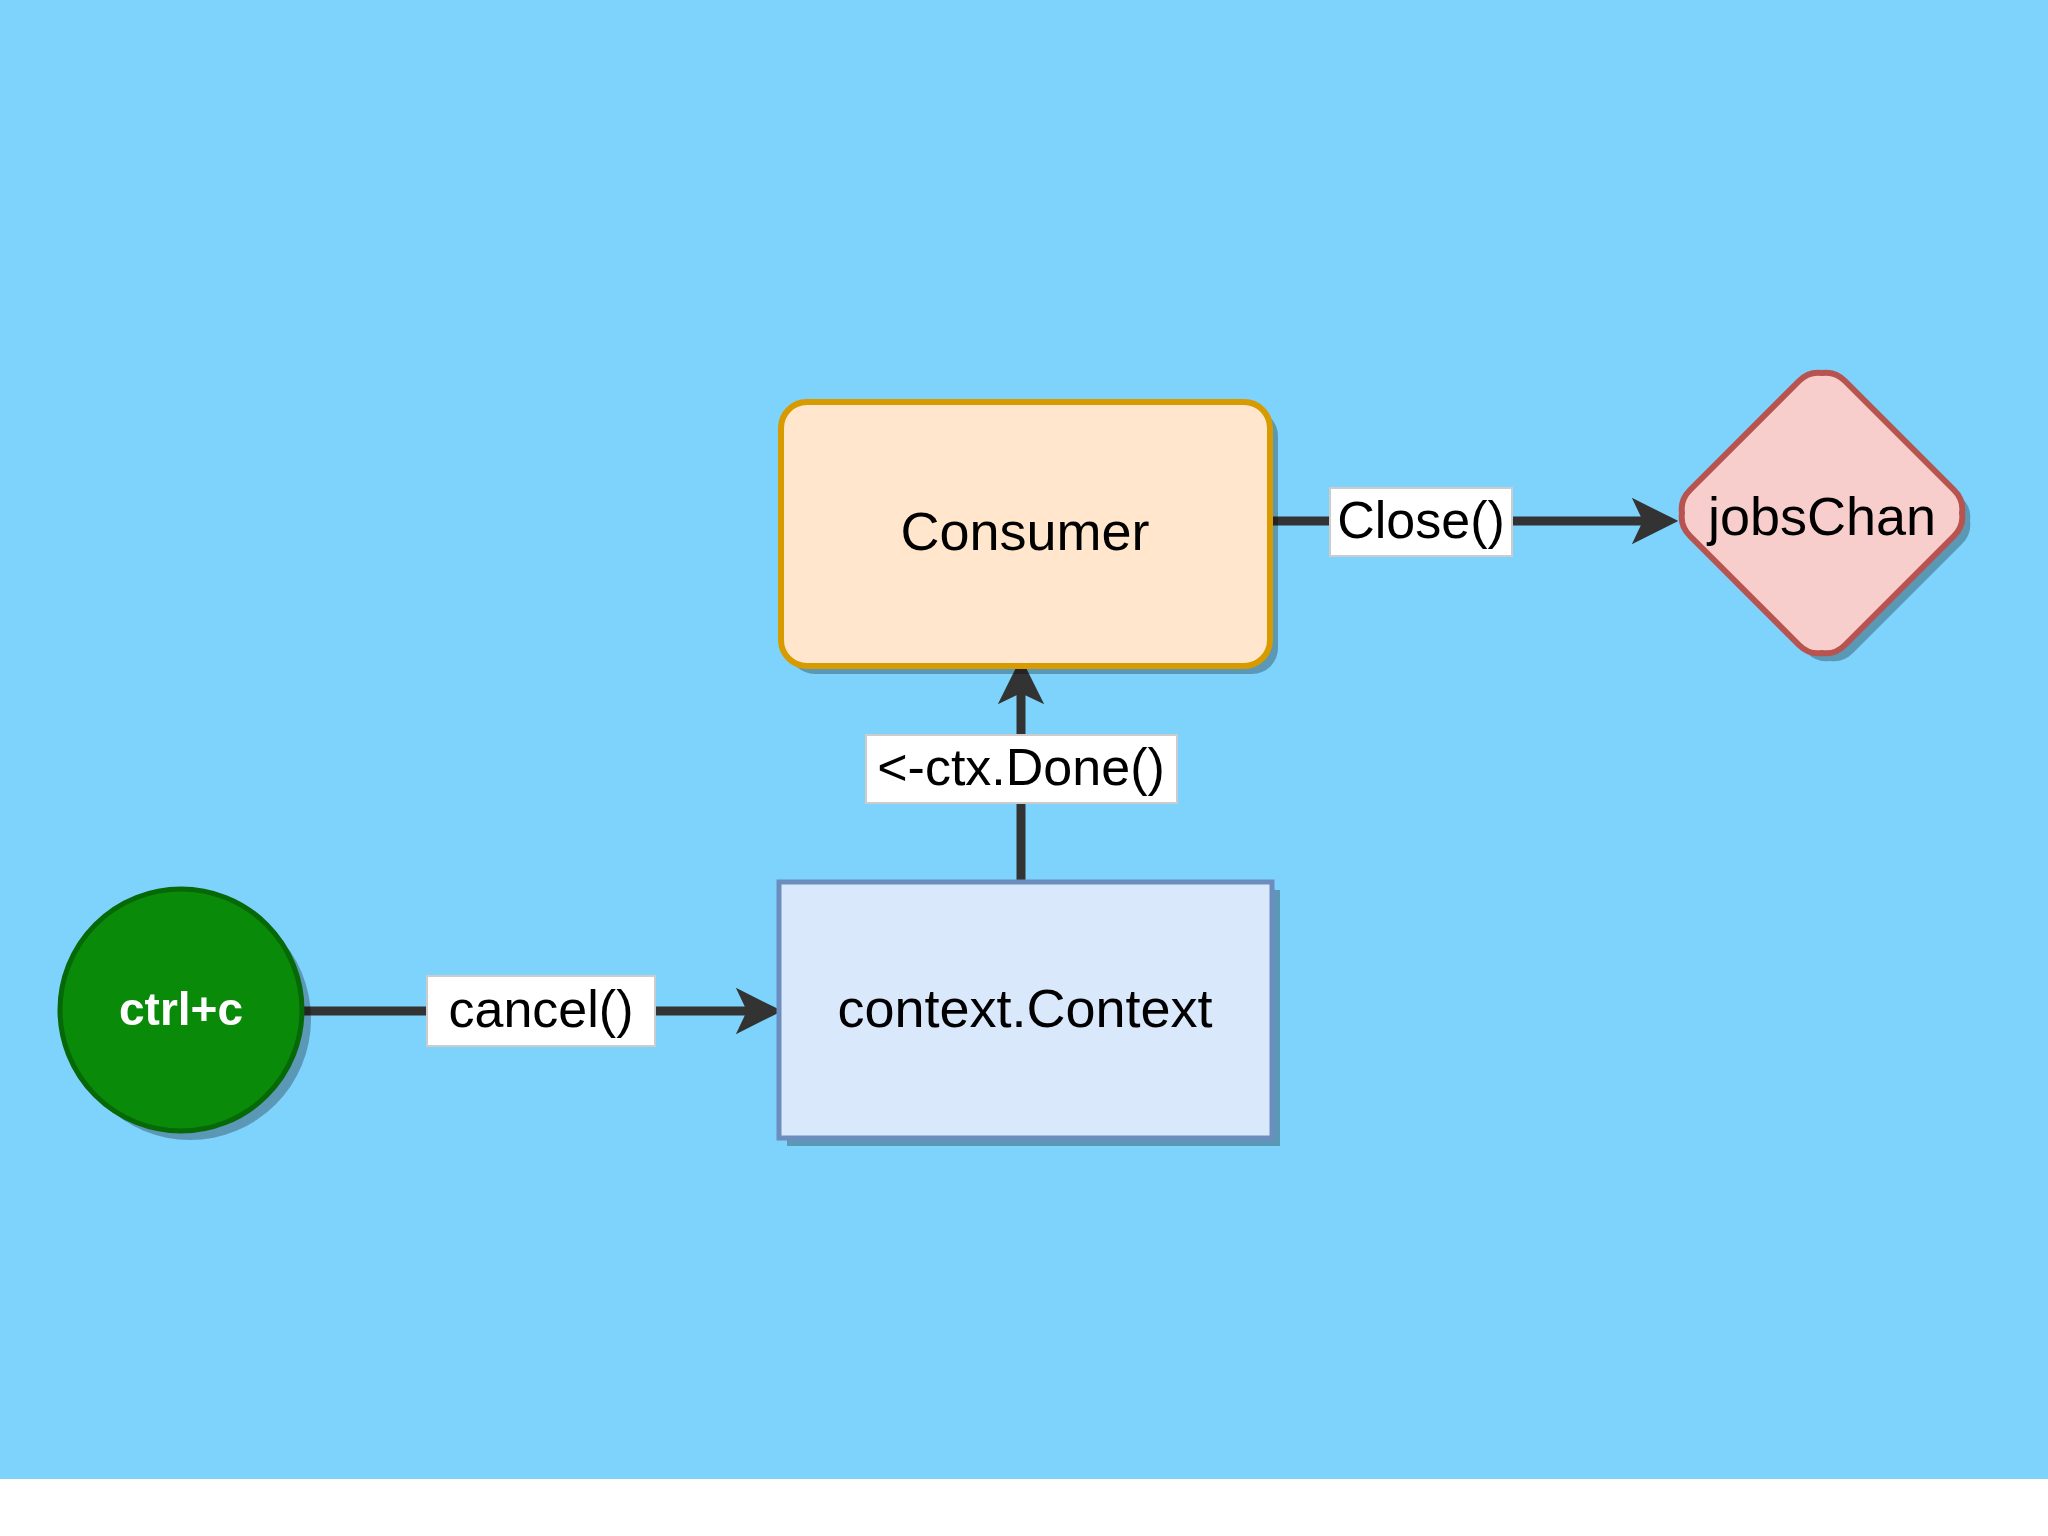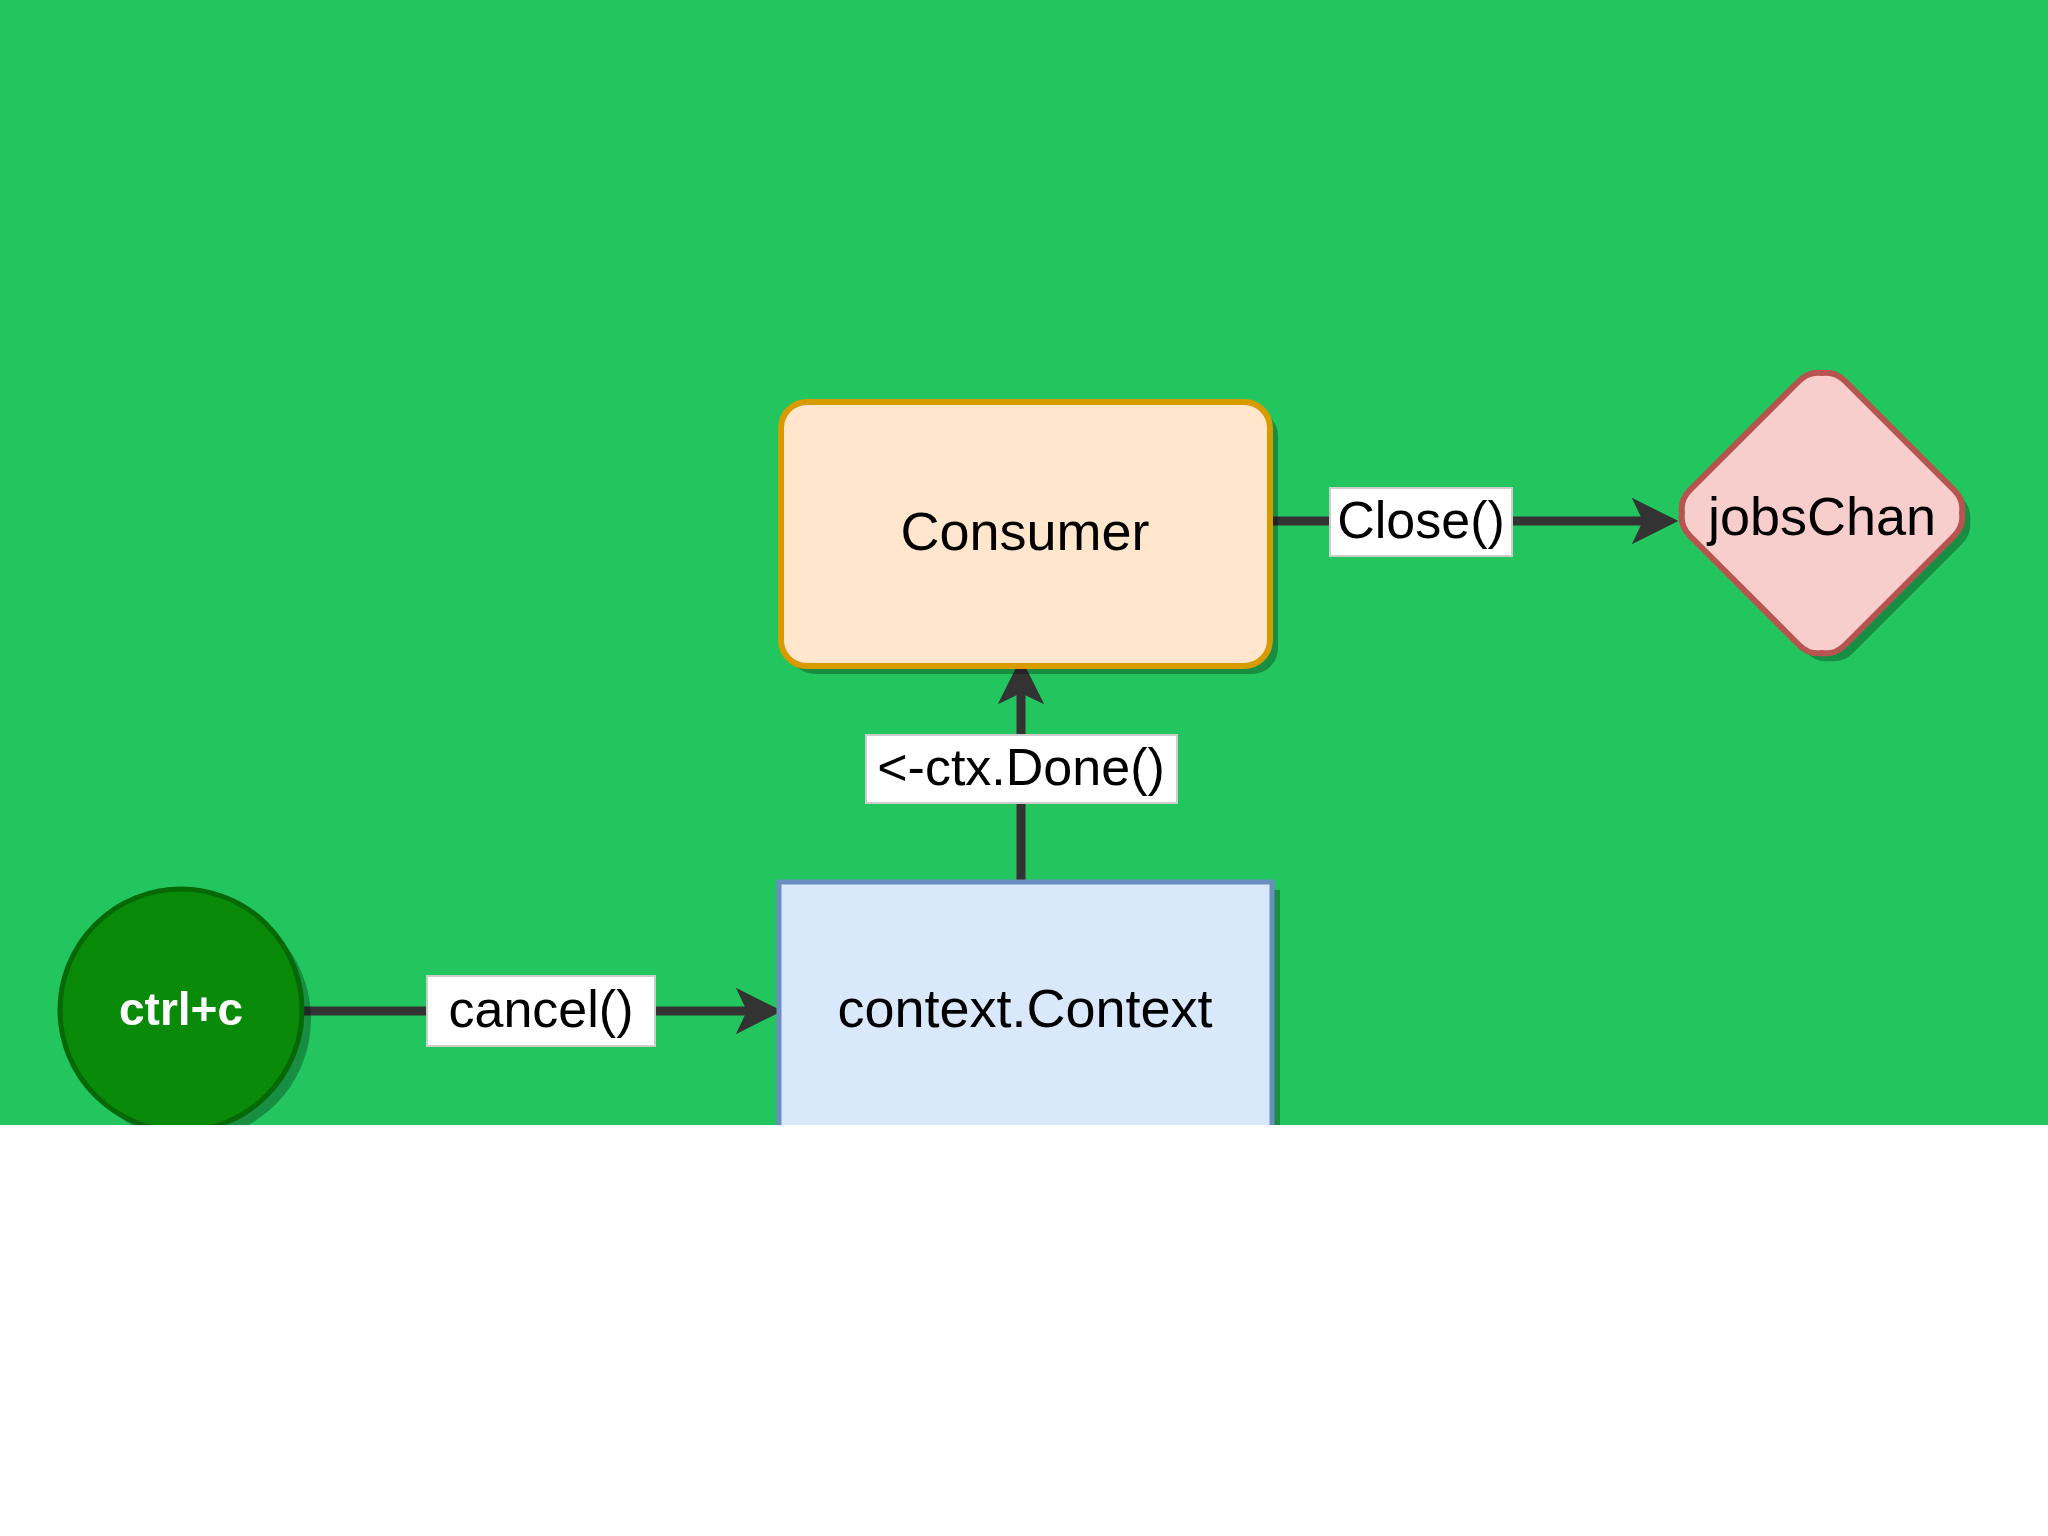--- a/index.html
+++ b/index.html
@@ -7,22 +7,22 @@
     margin: 0;
     padding: 0;
     background: #ffffff;
   }
   body {
     font-family: "Liberation Sans", "DejaVu Sans", sans-serif;
   }
   #canvas {
     position: relative;
     width: 2048px;
-    height: 1125px;
-    background: #22c55e;
+    height: 1479px;
+    background: #7dd3fc;
     overflow: hidden;
   }
   #diagram-svg {
     position: absolute;
     left: 0;
     top: 0;
     width: 2048px;
     height: 1536px;
   }
   .node-label {

